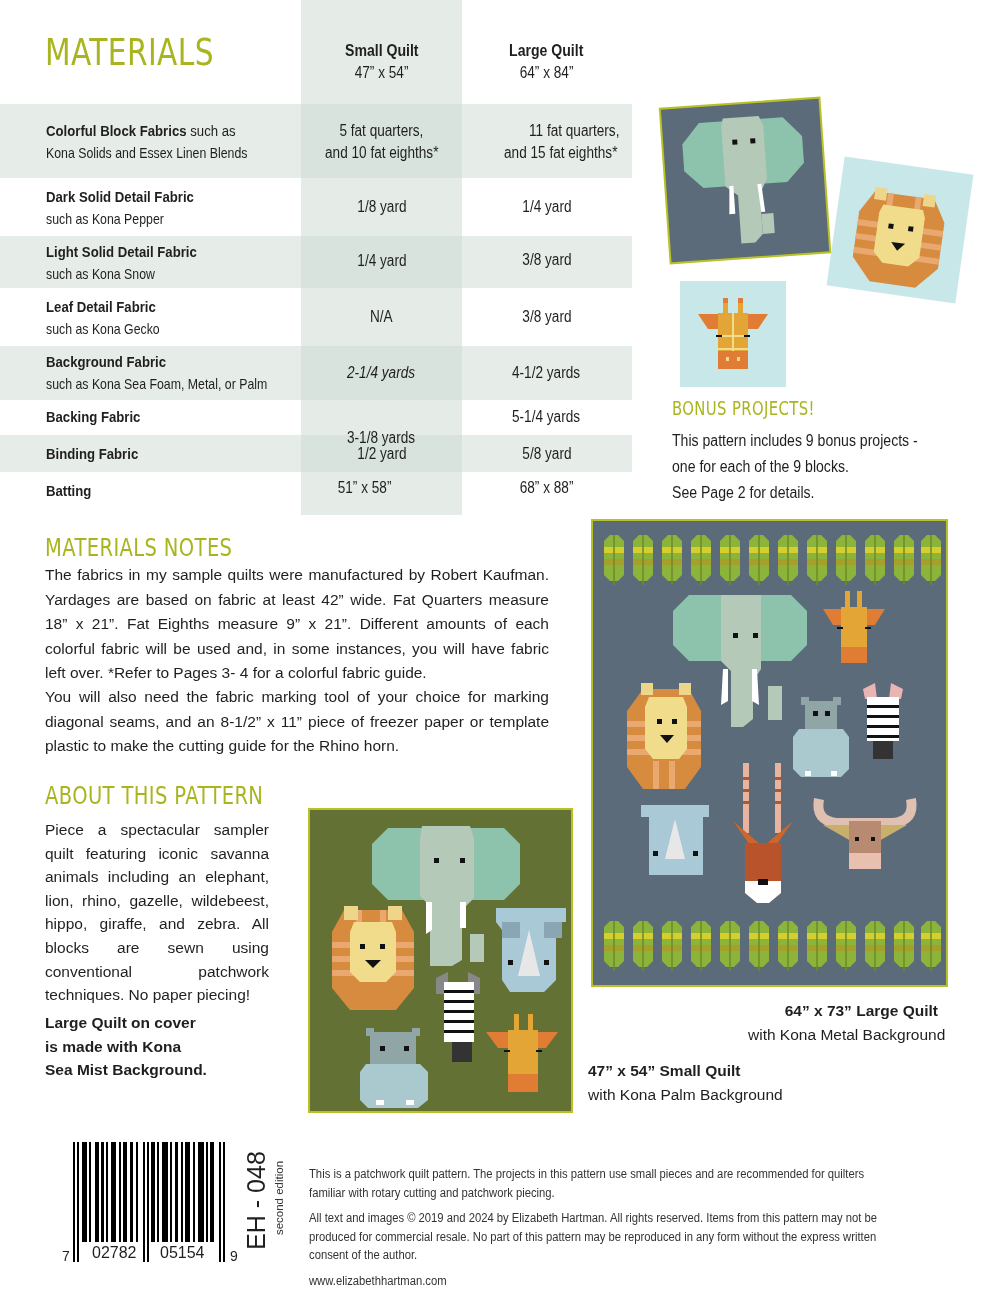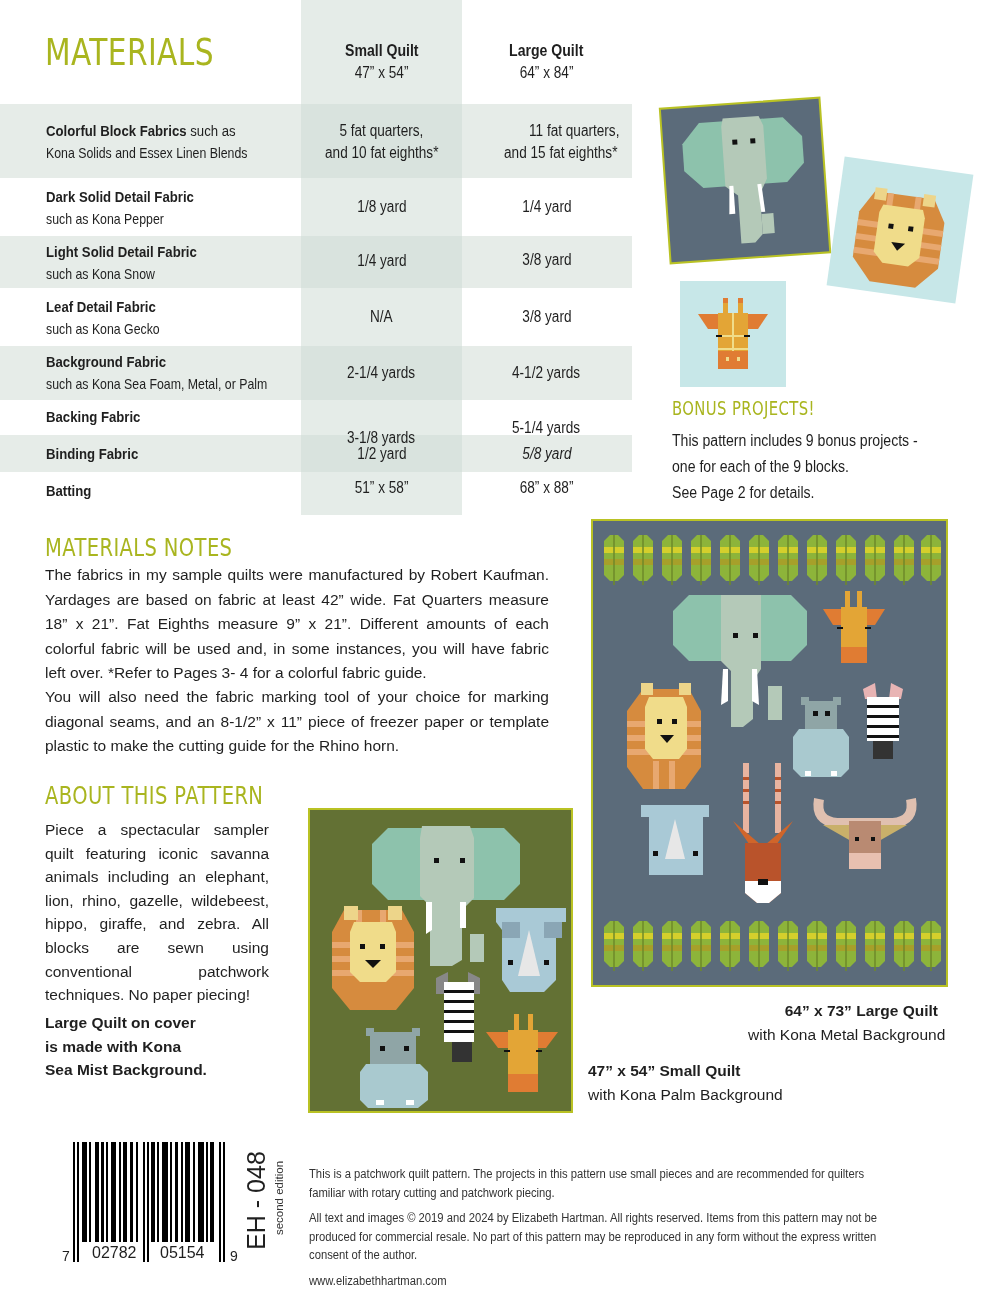--- a/index.html
+++ b/index.html
@@ -98,39 +98,39 @@
 </div>
 
 <div class="tbl-row" style="top:296px;">
   <div class="lbl" style="top:0;"><b>Leaf Detail Fabric</b><br><span class="sub">such as Kona Gecko</span></div>
   <div class="cell" style="left:301px;top:10px;"><span>N/A</span></div>
   <div class="cell" style="left:466px;top:10px;"><span>3/8 yard</span></div>
 </div>
 
 <div class="tbl-row" style="top:351px;">
   <div class="lbl" style="top:0;"><b>Background Fabric</b><br><span class="sub">such as Kona Sea Foam, Metal, or Palm</span></div>
-  <div class="cell" style="left:301px;top:11px;"><span>2-1/4 yards</span></div>
+  <div class="cell" style="left:301px;top:11px;font-style:italic;"><span>2-1/4 yards</span></div>
   <div class="cell" style="left:466px;top:11px;"><span>4-1/2 yards</span></div>
 </div>
 
 <div class="tbl-row" style="top:406px;">
   <div class="lbl" style="top:0;"><b>Backing Fabric</b></div>
   <div class="cell" style="left:301px;top:4px;margin-top:17px;"><span>3-1/8 yards</span></div>
-  <div class="cell" style="left:466px;top:11px;"><span>5-1/4 yards</span></div>
+  <div class="cell" style="left:466px;top:0;"><span>5-1/4 yards</span></div>
 </div>
 
 <div class="tbl-row" style="top:443px;">
   <div class="lbl" style="top:0;"><b>Binding Fabric</b></div>
   <div class="cell" style="left:301px;top:0;"><span>1/2 yard</span></div>
-  <div class="cell" style="left:466px;top:0;font-style:italic;"><span>5/8 yard</span></div>
+  <div class="cell" style="left:466px;top:0;"><span>5/8 yard</span></div>
 </div>
 
 <div class="tbl-row" style="top:480px;">
   <div class="lbl" style="top:0;"><b>Batting</b></div>
-  <div class="cell" style="left:301px;top:-3px;"><span>51” x 58”</span></div>
+  <div class="cell" style="left:284px;top:-3px;"><span>51” x 58”</span></div>
   <div class="cell" style="left:466px;top:-3px;"><span>68” x 88”</span></div>
 </div>
 
 <svg class="block" style="left:655px;top:95px;" width="180" height="170">
   <g transform="rotate(-4 90 85)">
     <rect x="10" y="8" width="160" height="155" fill="#5b6b7a" stroke="#b9c224" stroke-width="2"></rect>
     <polygon points="30,45 48,25 80,25 80,90 48,90 30,72" fill="#8dc2ac"></polygon>
     <polygon points="150,45 132,25 100,25 100,90 132,90 150,72" fill="#8dc2ac"></polygon>
     <polygon points="72,22 108,22 112,32 112,85 104,100 104,140 96,148 82,148 82,100 70,90 70,30" fill="#b4c9b8"></polygon>
     <rect x="80" y="44" width="5" height="5" fill="#111"></rect>

